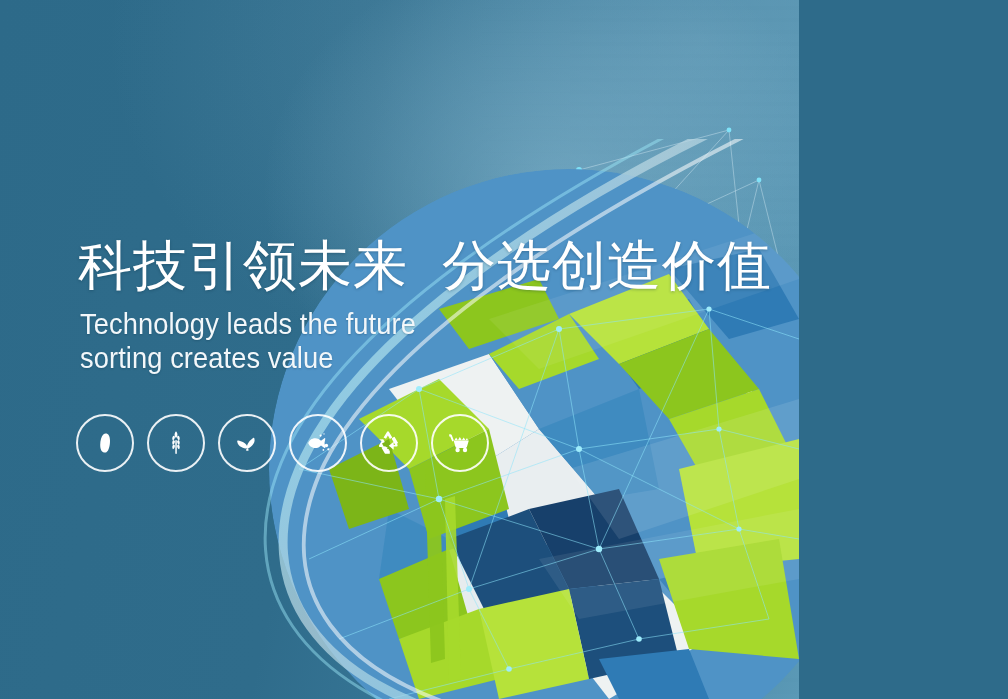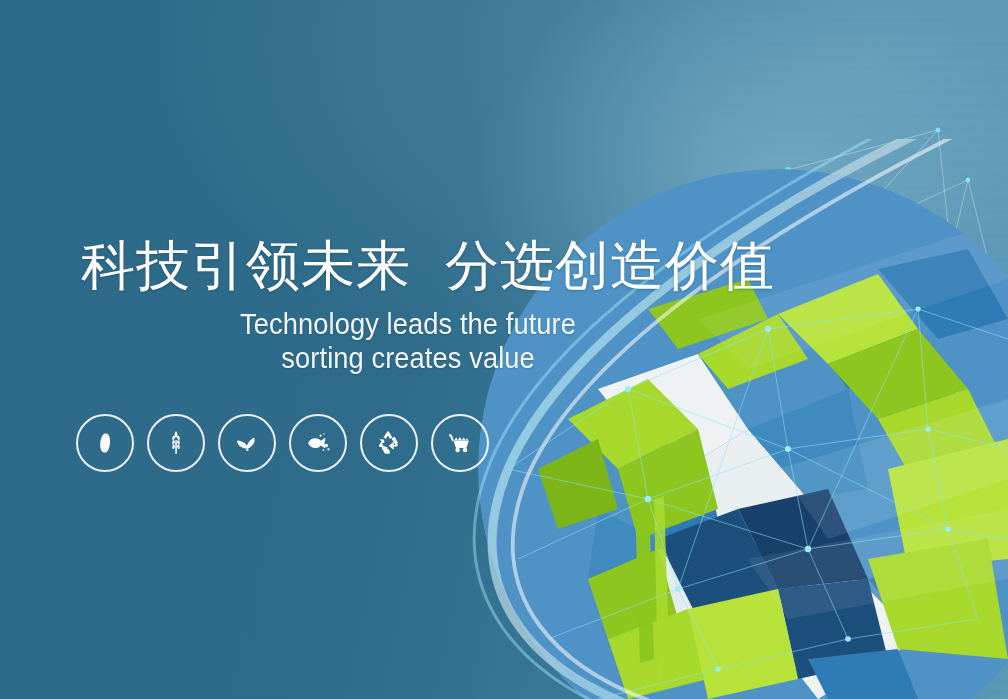--- a/index.html
+++ b/index.html
@@ -3,26 +3,25 @@
 <meta charset="utf-8">
 <title>Banner</title>
 <style>
   html, body {
     margin: 0;
     padding: 0;
     background: #2e6b8a;
   }
   #stage {
     position: relative;
-    width: 1008px;
+    width: 799px;
     height: 699px;
     overflow: hidden;
     font-family: "Liberation Sans", "DejaVu Sans", sans-serif;
     background: #14532d;
-    text-align: center;
   }
 
   
   .bg-base {
     position: absolute;
     inset: 0;
     background:
       radial-gradient(120% 90% at 88% 6%, rgba(116,168,193,0.55) 0%, rgba(116,168,193,0.22) 34%, rgba(47,108,139,0) 62%),
       linear-gradient(102deg, #2d6a89 0%, #2f6c8b 42%, #3b7b9c 68%, #4b8cab 86%, #5b99b6 100%);
   }

